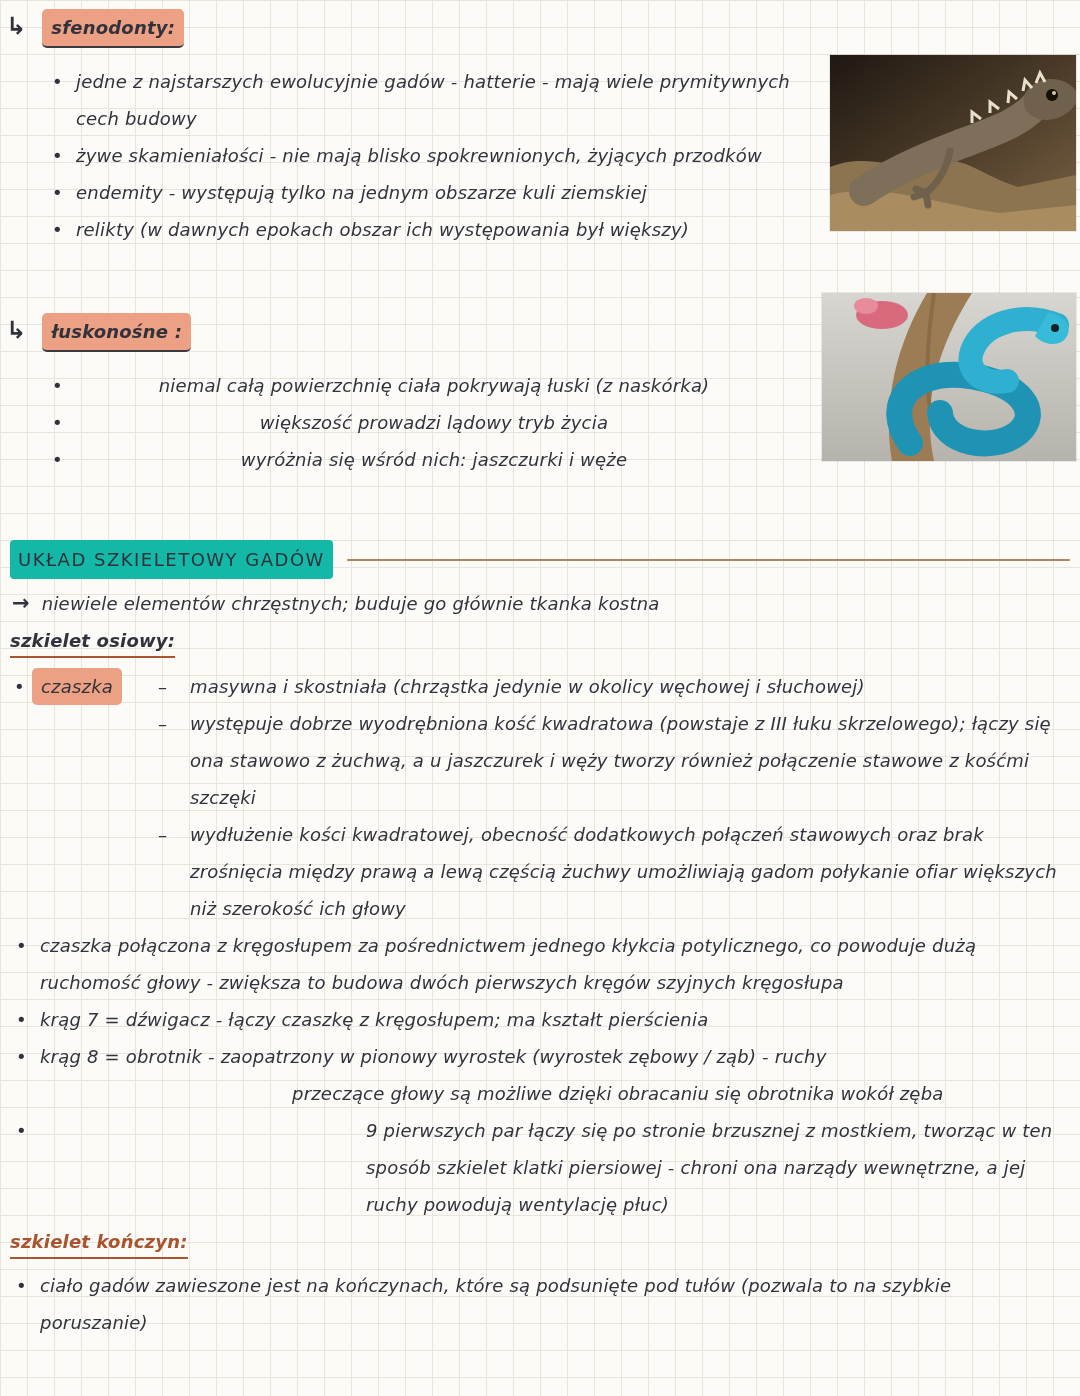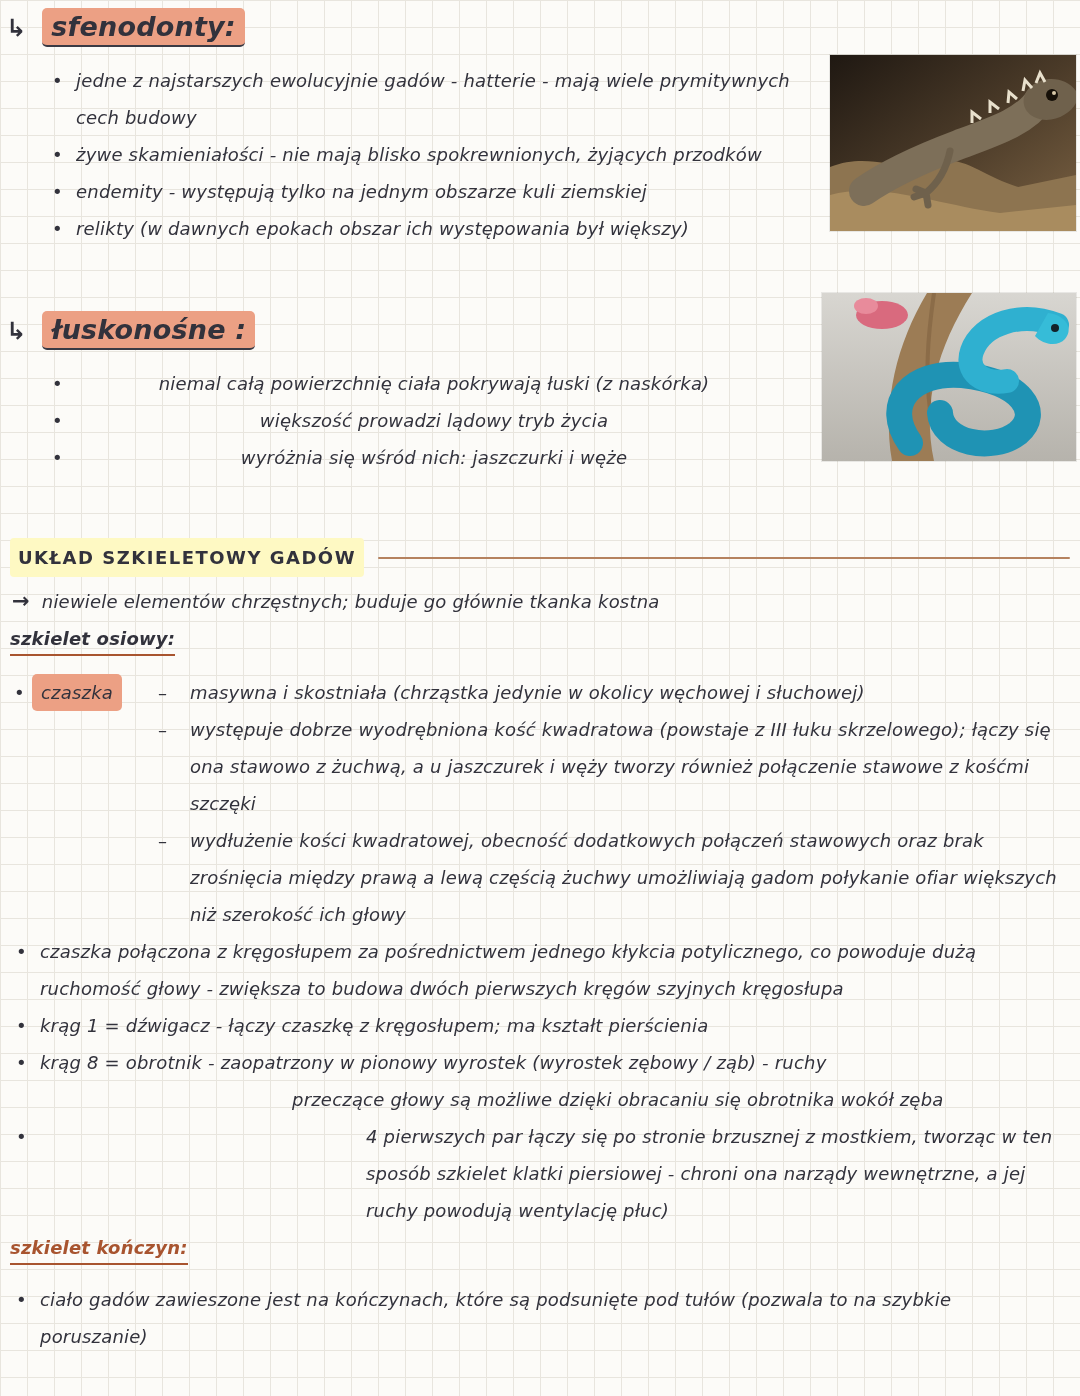--- a/index.html
+++ b/index.html
@@ -24,43 +24,43 @@
   
   .photo{ position:absolute; overflow:hidden; box-shadow:0 0 0 1px rgba(0,0,0,0.08); }
   .photo svg{ display:block; width:100%; height:100%; }
   .photo-tuatara{ left:830px; top:55px; width:246px; height:176px; }
   .photo-snake{ left:822px; top:293px; width:254px; height:168px; }
 
   
   .sec-head{ display:flex; align-items:baseline; gap:16px; margin-left:6px; }
   .arrow{ font-style:normal; font-weight:bold; font-size:24px; line-height:37px; }
   .hl{ background:#eca084; border-radius:5px; padding:0 9px; }
-  .sec-title{ font-weight:bold; font-size:27px; border-bottom:2px solid #3a3a44; }
+  .sec-title{ font-weight:bold; font-size:18px; border-bottom:2px solid #3a3a44; }
 
   
   ul.bullets{ list-style:none; margin-left:52px; margin-top:15px; }
   ul.bullets li{ position:relative; padding-left:24px; }
   ul.bullets li::before{ content:"•"; position:absolute; left:0; top:0; font-style:normal; }
   .sec1 ul.bullets{ width:768px; }
   .sec2 ul.bullets{ width:740px;text-align:center; }
 
   .sec2{ margin-top:64px; }
   .sec3{ margin-top:62px; }
 
   
   .sec3-head{ display:flex; align-items:center; gap:14px; margin:0 10px 6px 10px; }
-  .sec3-title{ font-style:normal; font-weight:bold; font-size:18px; letter-spacing:1.5px;
-               background:#fef9c3; border-radius:4px; padding:1px 8px; }
+  .sec3-title{ font-style:normal; font-weight:normal; font-size:18px; letter-spacing:1.5px;
+               background:#14b8a6; border-radius:4px; padding:1px 8px; }
   .rule{ flex:1; height:2px; background:#b5825f; border-radius:2px; }
 
   .intro{ margin-left:12px; }
   .intro .arrow{ margin-right:12px; font-size:21px; }
 
   .subhead{ display:inline-block; margin-left:10px; font-weight:bold;
-            border-bottom:2px solid #a8542f; line-height:30px; margin-top:4px; margin-bottom:16px; }
+            border-bottom:2px solid #a8542f; line-height:30px; margin-top:4px; margin-bottom:8px; }
   .subhead.brown{ color:#a8542f; }
 
   .cz{ position:relative; margin-left:12px; margin-top:2px; }
   .cz .dot{ position:absolute; left:2px; top:0; font-style:normal; }
   .cz .cz-label{ position:absolute; left:20px; top:0; }
   .cz-items{ margin-left:142px; width:912px; }
   .dash-item{ position:relative; padding-left:36px; }
   .dash-item::before{ content:"–"; position:absolute; left:4px; top:0; font-style:normal; }
 
   .pb{ position:relative; margin-left:16px; padding-left:24px; width:1042px; }
@@ -162,30 +162,30 @@
         <div class="dash-item"><span>występuje dobrze wyodrębniona kość kwadratowa (powstaje z III łuku skrzelowego); łączy się ona stawowo z żuchwą, a u jaszczurek i węży tworzy również połączenie stawowe z kośćmi szczęki</span></div>
         <div class="dash-item"><span>wydłużenie kości kwadratowej, obecność dodatkowych połączeń stawowych oraz brak zrośnięcia między prawą a lewą częścią żuchwy umożliwiają gadom połykanie ofiar większych niż szerokość ich głowy</span></div>
       </div>
     </div>
 
     <div class="pb">
       <span>czaszka połączona z kręgosłupem za pośrednictwem jednego kłykcia potylicznego, co powoduje dużą ruchomość głowy - zwiększa to budowa dwóch pierwszych kręgów szyjnych kręgosłupa</span>
     </div>
 
     <div class="pb">
-      <span>krąg 1 = dźwigacz - łączy czaszkę z kręgosłupem; ma kształt pierścienia</span>
+      <span>krąg 7 = dźwigacz - łączy czaszkę z kręgosłupem; ma kształt pierścienia</span>
     </div>
 
     <div class="pb">
       <span>krąg 8 = obrotnik - zaopatrzony w pionowy wyrostek (wyrostek zębowy / ząb) - ruchy</span>
       <span class="cont">przeczące głowy są możliwe dzięki obracaniu się obrotnika wokół zęba</span>
     </div>
 
     <div class="pb">
-      <span class="cont deep">4 pierwszych par łączy się po stronie brzusznej z mostkiem, tworząc w ten sposób szkielet klatki piersiowej - chroni ona narządy wewnętrzne, a jej ruchy powodują wentylację płuc)</span>
+      <span class="cont deep">9 pierwszych par łączy się po stronie brzusznej z mostkiem, tworząc w ten sposób szkielet klatki piersiowej - chroni ona narządy wewnętrzne, a jej ruchy powodują wentylację płuc)</span>
     </div>
 
     <div>
       <span class="subhead brown">szkielet kończyn:</span>
     </div>
 
     <div class="pb konczyny">
       <span>ciało gadów zawieszone jest na kończynach, które są podsunięte pod tułów (pozwala to na szybkie poruszanie)</span>
     </div>
   </section>

